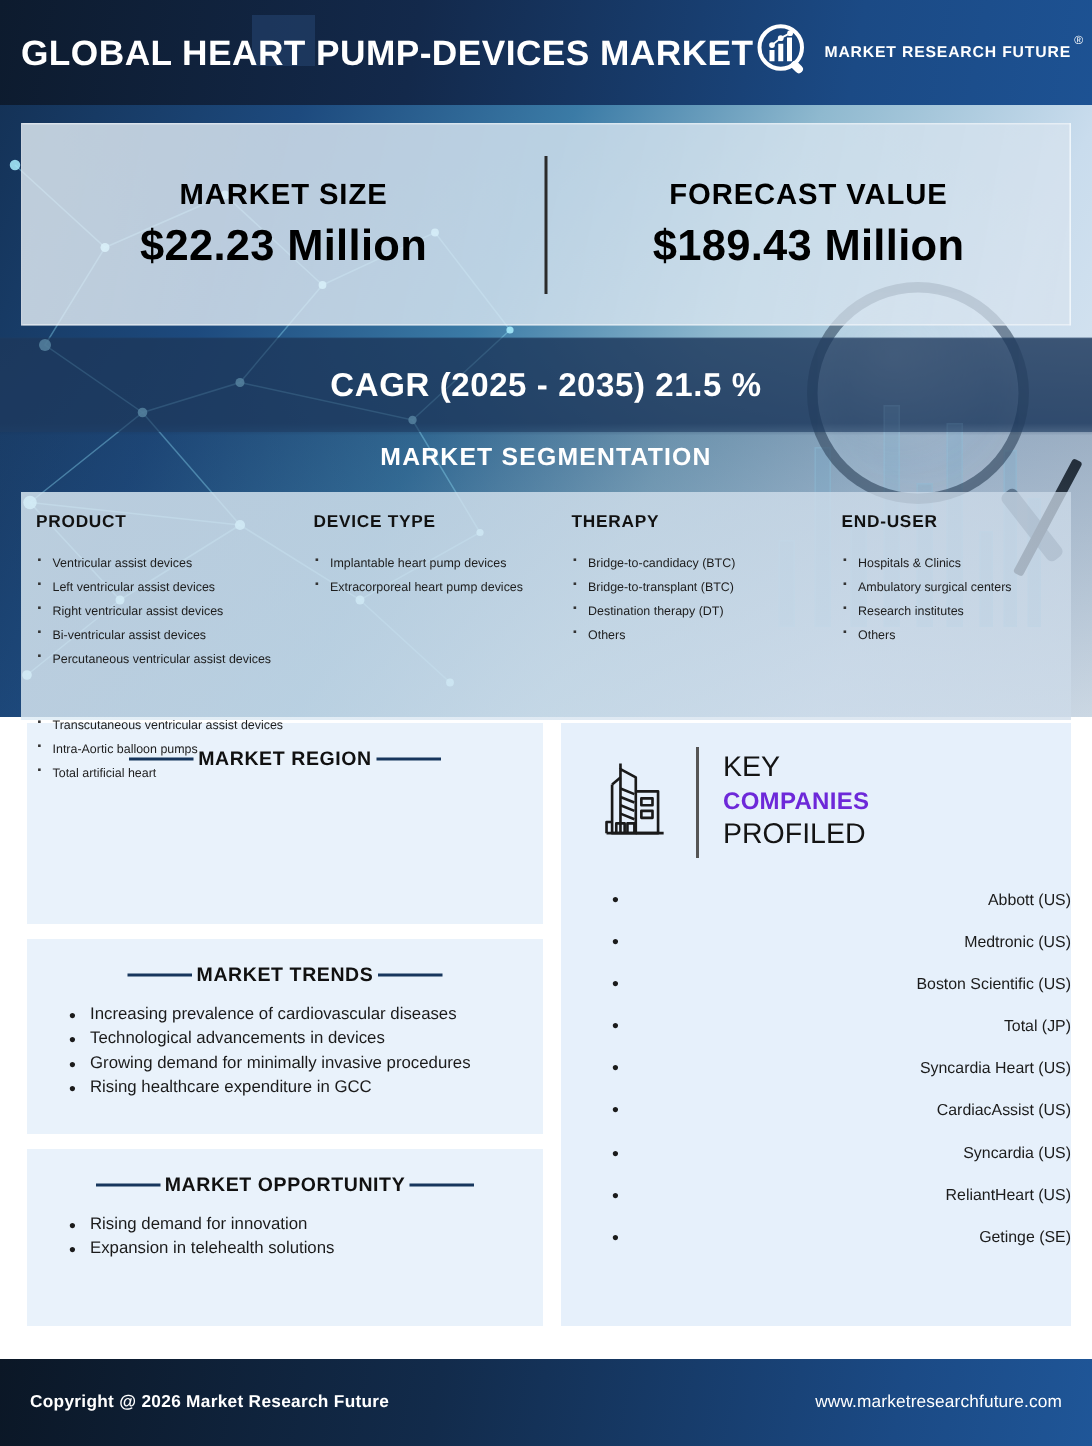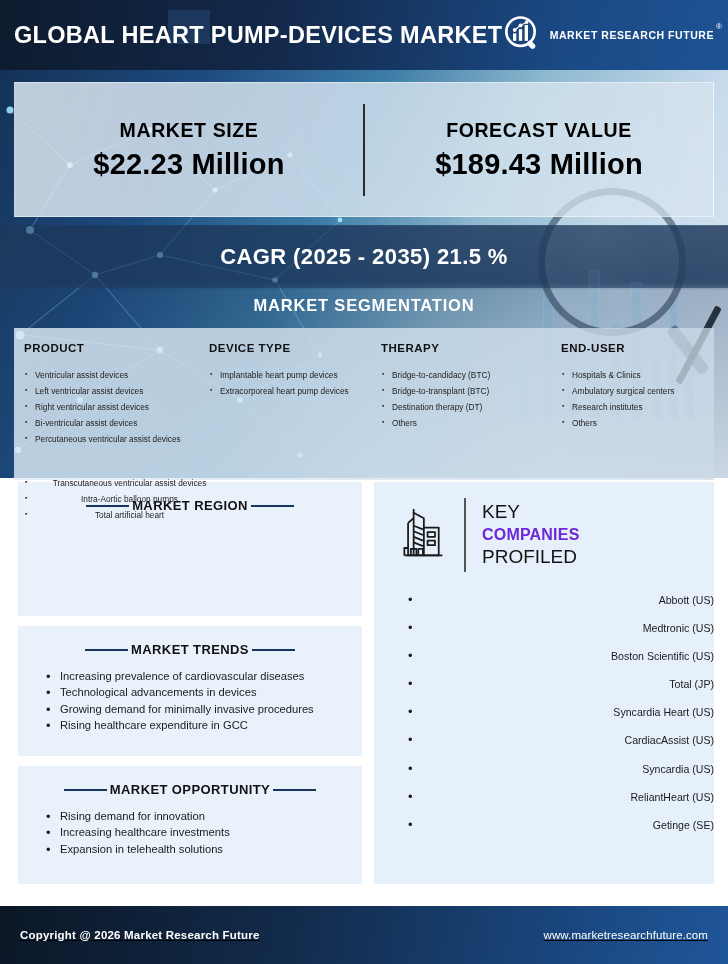--- a/index.html
+++ b/index.html
@@ -233,21 +233,21 @@
     color: #333;
   }
 
   
   .seg-overflow {
     position: absolute;
     left: 24px; top: 476px;
     width: 200px;
     z-index: 5;
   }
-  .seg-overflow ul { list-style: none; text-align: center; }
+  .seg-overflow ul { list-style: none; }
   .seg-overflow li {
     position: relative;
     font-size: 8.3px;
     color: #1d1d1d;
     line-height: 1.92;
     padding-left: 11px;
   }
   .seg-overflow li::before {
     content: "▪";
     position: absolute;
@@ -358,21 +358,20 @@
   .footer {
     position: absolute;
     left: 0; top: 906px;
     width: 728px; height: 58px;
     background: linear-gradient(100deg, #0b1726 0%, #122b4b 40%, #1b4a85 82%, #1f5698 100%);
     display: flex;
     align-items: center;
     justify-content: space-between;
     padding: 0 20px;
     z-index: 7;
-    text-decoration: underline;
   }
   .footer-copy {
     color: #ffffff;
     font-size: 11.5px;
     font-weight: bold;
     letter-spacing: .2px;
   }
   .footer-url {
     color: #ffffff;
     font-size: 11.5px;
@@ -541,21 +540,20 @@
   </div>
 
   <div class="panel" id="panel-opportunity">
     <div class="panel-title-row">
       <span class="rule"></span>
       <span class="panel-title">MARKET OPPORTUNITY</span>
       <span class="rule"></span>
     </div>
     <ul class="bullets">
       <li>Rising demand for innovation</li>
-      <li>Increasing healthcare investments</li>
       <li>Expansion in telehealth solutions</li>
     </ul>
   </div>
 
   <div class="panel" id="panel-companies">
     <div class="kc-head">
       <svg class="kc-icon" viewBox="0 0 56 60">
         <g fill="none" stroke="#1a1a1a" stroke-width="1.9" stroke-linejoin="round">
           <path d="M13,17 L13,52 L30,52 L30,12 L19,6 L19,52"></path>
           <path d="M13,17 L19,12"></path>

